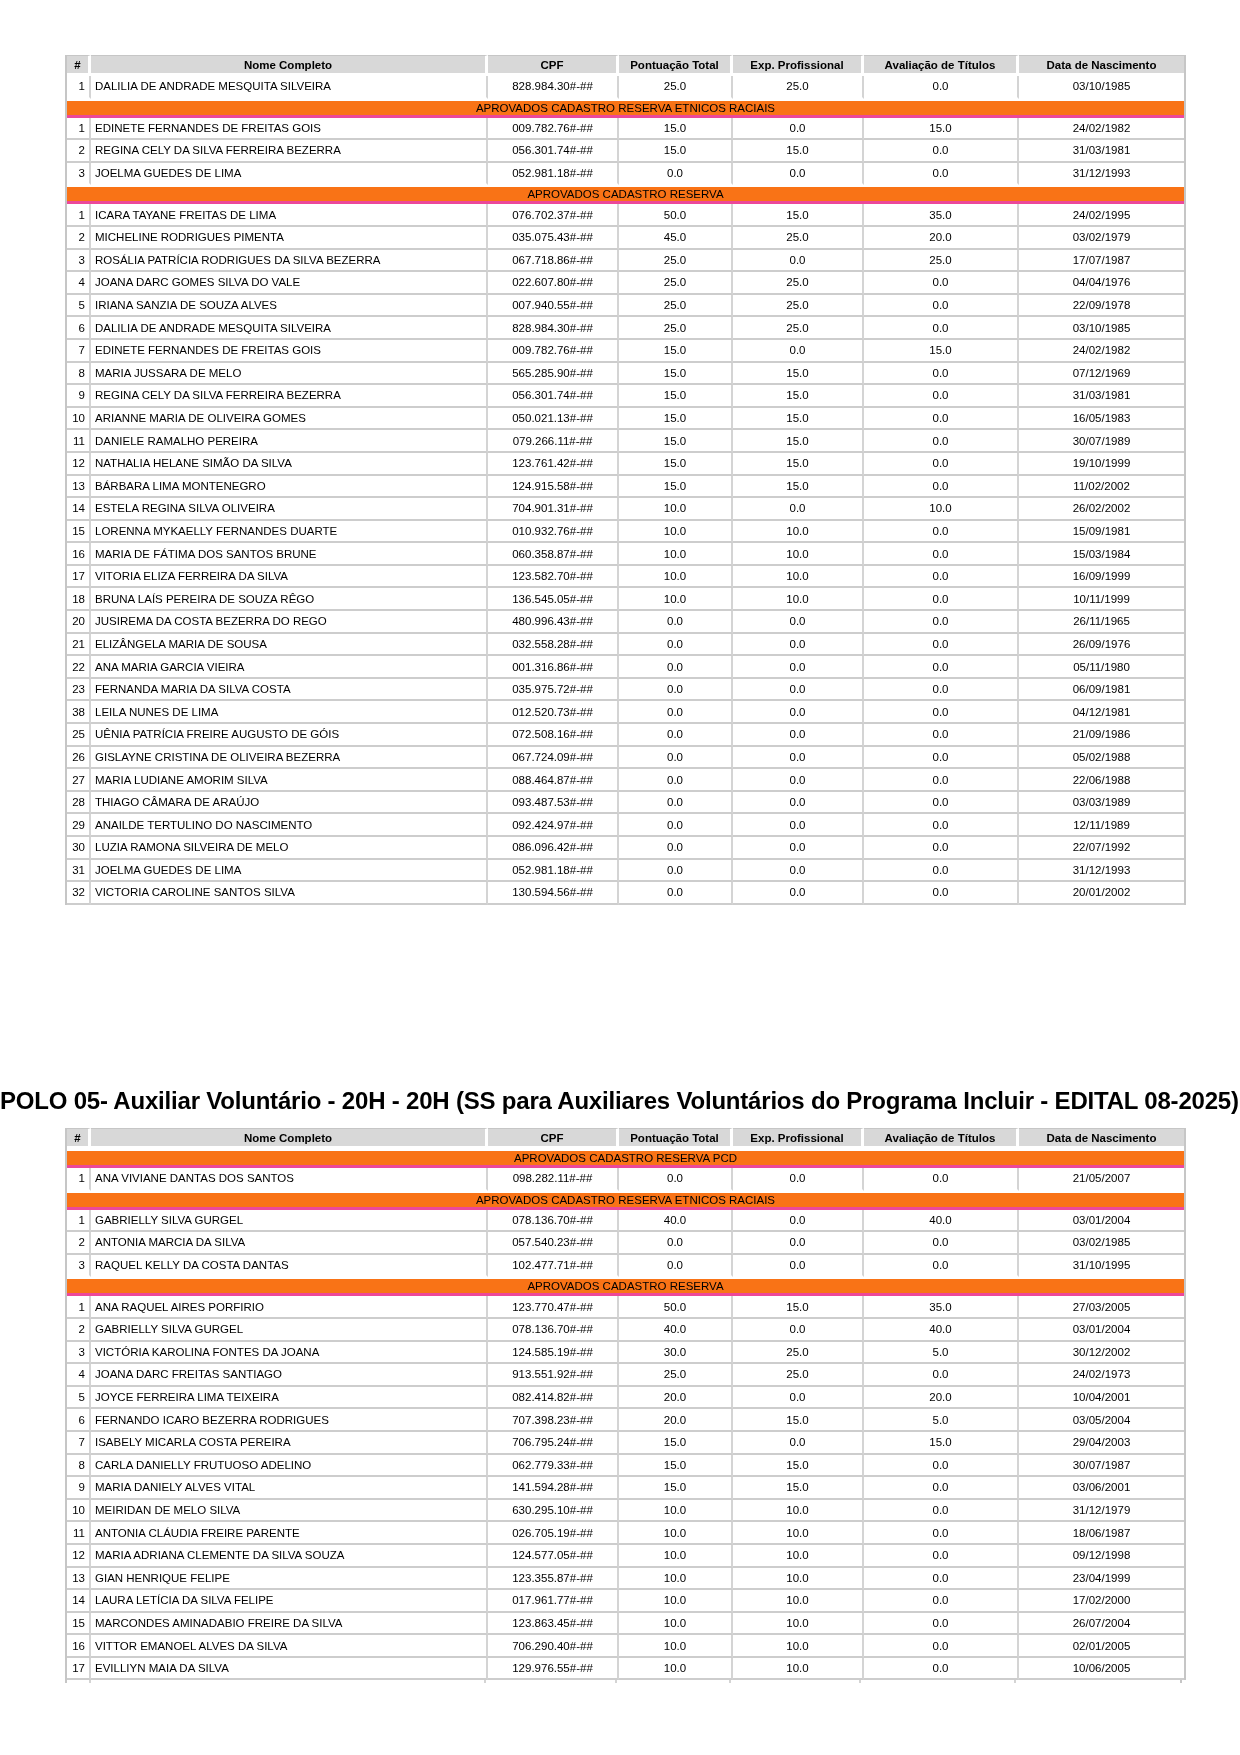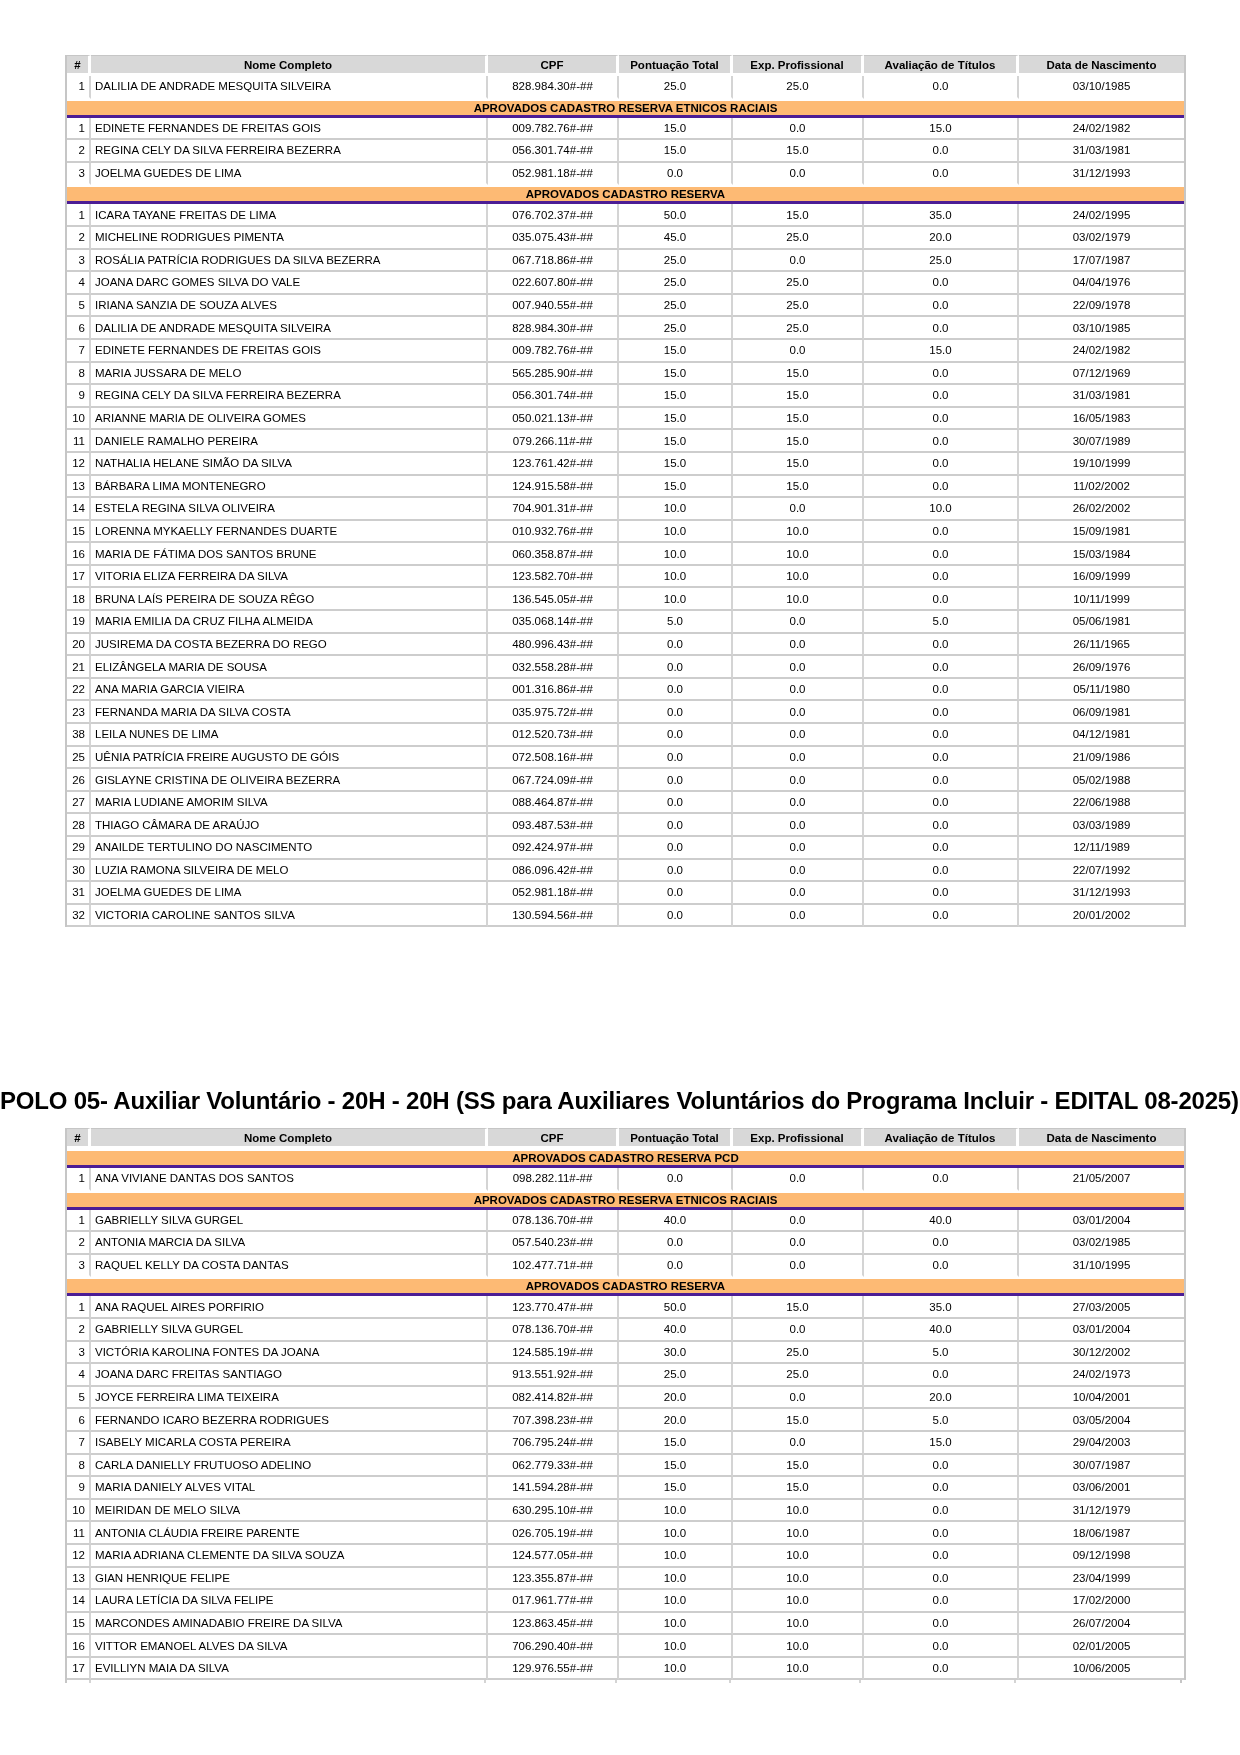--- a/index.html
+++ b/index.html
@@ -28,22 +28,22 @@
     height: 22.6px; padding: 0 3px; vertical-align: middle;
     border-bottom: 2px solid #cdcdcd; border-right: 2px solid #d4d4d4;
     background: #ffffff;
   }
   td:last-child { border-right: none; }
   td.c0 { text-align: right; padding-right: 4px; }
   td.c1 { text-align: left; padding-left: 4px; }
   td.num { text-align: center; }
   tr.last-in-group td { border-bottom: 2px solid #ffffff; }
   tr.section td {
-    background: #fdba74; font-weight: bold; text-align: center;
-    height: 19px; border-top: 2px solid #ffffff; border-bottom: 3px solid #4c1d95;
+    background: #f97316; font-weight: normal; text-align: center;
+    height: 19px; border-top: 2px solid #ffffff; border-bottom: 3px solid #ec4899;
     border-right: none;
   }
   .polo-title {
     position: absolute; top: 1059px; left: 0; width: 988px;
     text-align: center; font-weight: bold; font-size: 24px;
     white-space: nowrap; letter-spacing: -0.2px; margin-top: 28px;
   }
   .cut-row-sliver {
     display: flex; height: 3px; width: 1117px; background: #ffffff;
     border-left: 2px solid #c6c6c6; border-right: 2px solid #c6c6c6;
@@ -276,29 +276,20 @@
         <tr>
           <td class="c0">18</td>
           <td class="c1">BRUNA LAÍS PEREIRA DE SOUZA RÊGO</td>
           <td class="num">136.545.05#-##</td>
           <td class="num">10.0</td>
           <td class="num">10.0</td>
           <td class="num">0.0</td>
           <td class="num">10/11/1999</td>
         </tr>
         <tr>
-          <td class="c0">19</td>
-          <td class="c1">MARIA EMILIA DA CRUZ FILHA ALMEIDA</td>
-          <td class="num">035.068.14#-##</td>
-          <td class="num">5.0</td>
-          <td class="num">0.0</td>
-          <td class="num">5.0</td>
-          <td class="num">05/06/1981</td>
-        </tr>
-        <tr>
           <td class="c0">20</td>
           <td class="c1">JUSIREMA DA COSTA BEZERRA DO REGO</td>
           <td class="num">480.996.43#-##</td>
           <td class="num">0.0</td>
           <td class="num">0.0</td>
           <td class="num">0.0</td>
           <td class="num">26/11/1965</td>
         </tr>
         <tr>
           <td class="c0">21</td>

